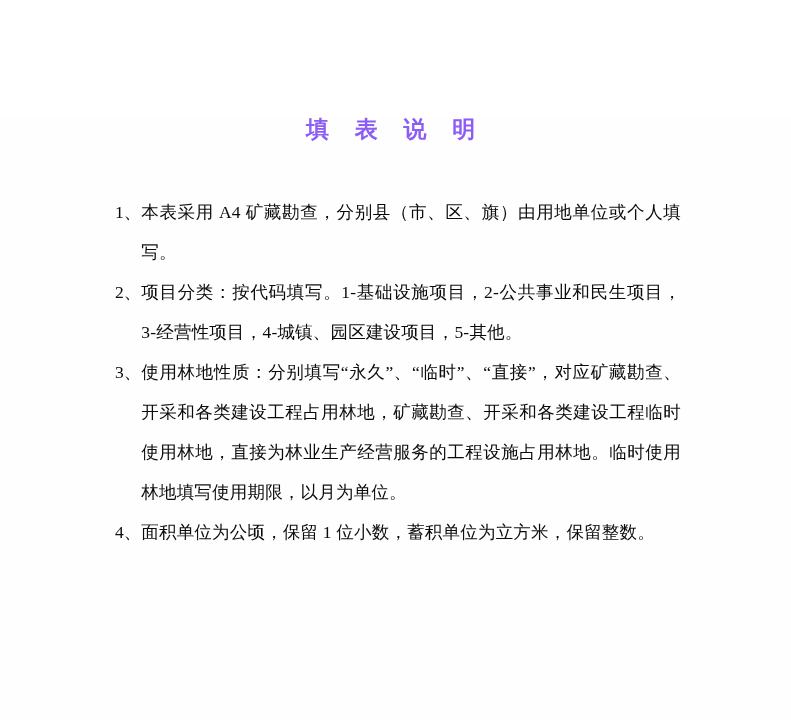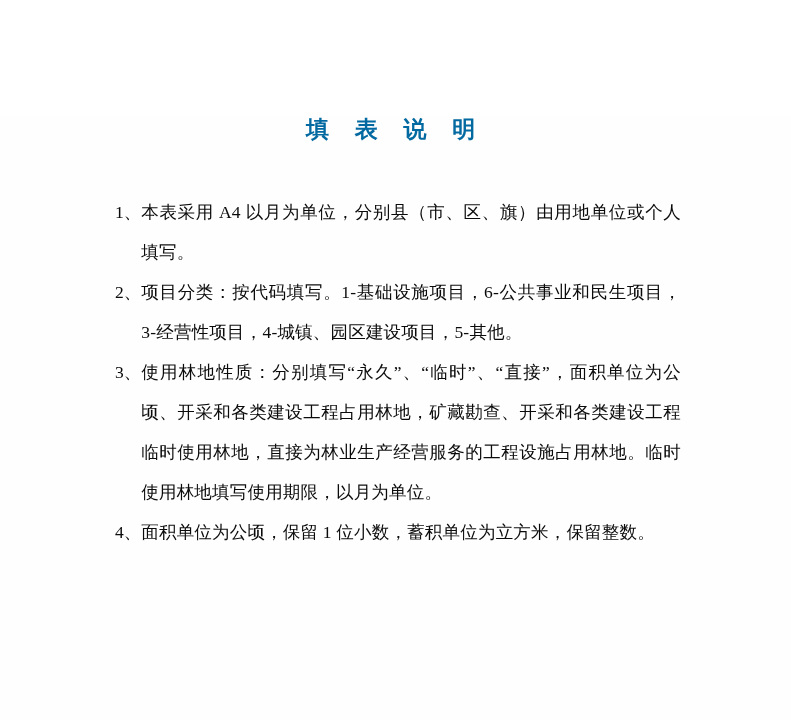--- a/index.html
+++ b/index.html
@@ -23,21 +23,21 @@
     background: #fefefe;
   }
   .doc-title {
     text-align: center;
     font-size: 23px;
     font-weight: bold;
     letter-spacing: 10px;
     margin-top: 116px;
     margin-bottom: 0;
     line-height: 1.2;
-    color: #0369a1;
+    color: #8b5cf6;
     font-family: "Liberation Serif", "DejaVu Serif", serif;
   }
   .items {
     margin: 0;
     padding: 0;
     list-style: none;
     margin-top: 48px;
   }
   .item {
     display: flex;
@@ -65,29 +65,29 @@
 </head>
 <body>
 
 <div class="page">
 
   <div class="doc-title">填 表 说 明</div>
 
   <ul class="items">
     <li class="item">
       <span class="item-num">1、</span>
-      <span class="item-text">本表采用 A4 以月为单位，分别县（市、区、旗）由用地单位或个人填写。</span>
+      <span class="item-text">本表采用 A4 矿藏勘查，分别县（市、区、旗）由用地单位或个人填写。</span>
     </li>
     <li class="item">
       <span class="item-num">2、</span>
-      <span class="item-text">项目分类：按代码填写。1-基础设施项目，6-公共事业和民生项目，3-经营性项目，4-城镇、园区建设项目，5-其他。</span>
+      <span class="item-text">项目分类：按代码填写。1-基础设施项目，2-公共事业和民生项目，3-经营性项目，4-城镇、园区建设项目，5-其他。</span>
     </li>
     <li class="item">
       <span class="item-num">3、</span>
-      <span class="item-text">使用林地性质：分别填写“永久”、“临时”、“直接”，面积单位为公顷、开采和各类建设工程占用林地，矿藏勘查、开采和各类建设工程临时使用林地，直接为林业生产经营服务的工程设施占用林地。临时使用林地填写使用期限，以月为单位。</span>
+      <span class="item-text">使用林地性质：分别填写“永久”、“临时”、“直接”，对应矿藏勘查、开采和各类建设工程占用林地，矿藏勘查、开采和各类建设工程临时使用林地，直接为林业生产经营服务的工程设施占用林地。临时使用林地填写使用期限，以月为单位。</span>
     </li>
     <li class="item">
       <span class="item-num">4、</span>
       <span class="item-text">面积单位为公顷，保留 1 位小数，蓄积单位为立方米，保留整数。</span>
     </li>
   </ul>
 
 </div>
 
 </body></html>

